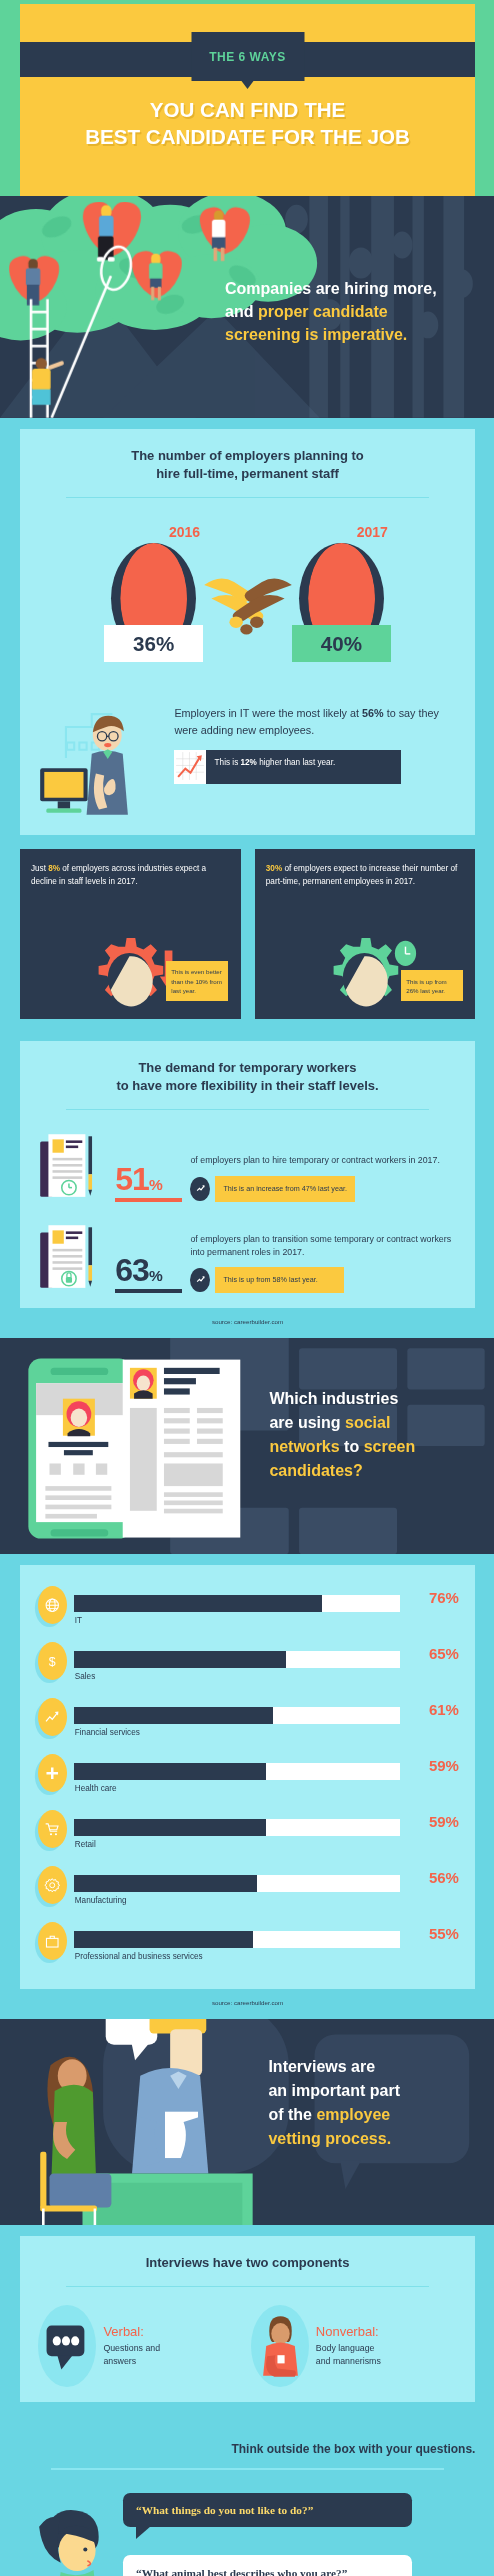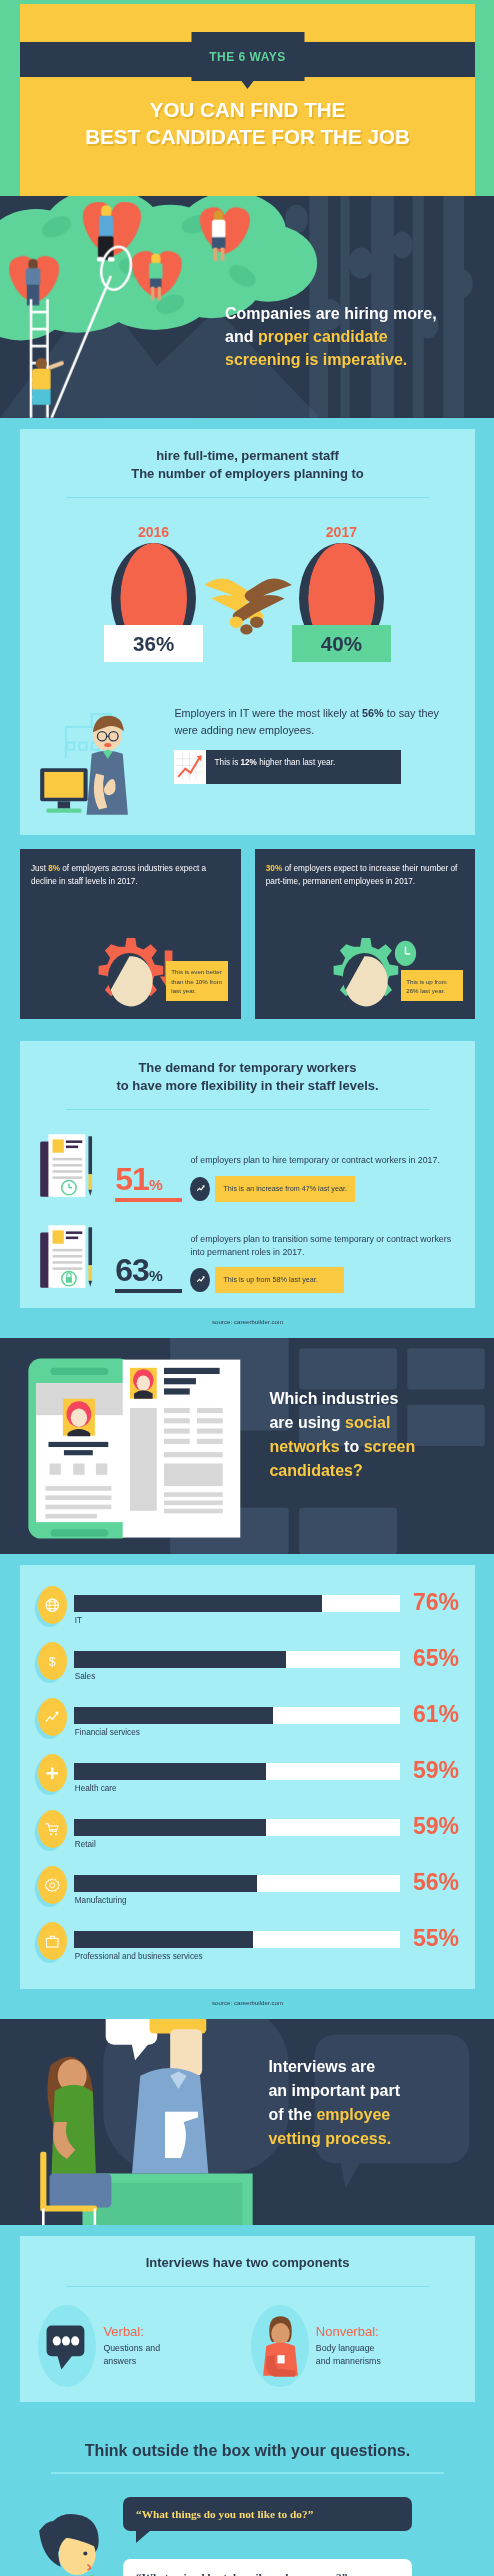--- a/index.html
+++ b/index.html
@@ -32,41 +32,41 @@
     text-shadow: 1.5px 1.5px 0 rgba(214,160,30,.55);
     padding:0 15.5px;
   }
 
   
   .sec-hiring {
     background:#2b3a4f; position:relative; height: 222px; overflow:hidden;
   }
   .tree-canvas{ position:absolute; inset:0; }
   .hiring-text{
-    position:absolute; right:23px; top:106px; width:247px;
+    position:absolute; right:23px; top:81px; width:247px;
     color:#fff; font-size:16px; font-weight:bold; line-height:1.45;
   }
   .hiring-text .hl{ color:#FBC93F; }
 
   
   .band { background:#69D6E3; padding:11.3px 0; }
   .panel { background:#A5EEF5; margin:0 19.6px; padding:17.5px 15.5px 15.5px; }
   .panel-title{
     text-align:center; font-size:13px; font-weight:bold; line-height:1.4;
     color:#2b3a4f;
   }
   .panel-title .b{ font-weight:bold; }
   .rule{ height:1.5px; background:#7FE0EA; margin:13.4px 31px 0; }
   .source{ text-align:center; font-size:6.2px; color:#2b3a4f; padding:9.3px 0 2.1px; }
 
   
   .hs-wrap{ position:relative; height:170px; margin-top:10.3px; }
   .hs-col{ position:absolute; top:15.5px; width:93px; text-align:center; }
   .hs-left{ left:72px; } .hs-right{ right:72px; }
-  .hs-year{ color:#F4644B; font-size:14px; font-weight:bold; margin-bottom:3.1px; }
+  .hs-year{ color:#F4644B; font-size:14px; font-weight:bold; margin-bottom:3.1px;text-align:right; }
   .hs-blob{
     position:relative; width:85px; height:111px; margin:0 auto;
     background:#2b3a4f; border-radius:50%;
   }
   .hs-blob .slice{
     position:absolute; left:9.3px; top:0; width:67px; height:111px;
     background:#F4644B; border-radius:50%/50%;
     clip-path: ellipse(50% 50% at 50% 50%);
   }
   .hs-pct{
@@ -142,21 +142,21 @@
     display:flex; align-items:center; justify-content:center;
     box-shadow: -3.1px 3.1px 0 rgba(105,214,227,.55);
   }
   .bar-track{
     position:absolute; left:49px; right:70px; top:10.8px; height:17.5px; background:#ffffff;
   }
   .bar-fill{ height:100%; background:#2b3a4f; }
   .bar-label{ position:absolute; left:50px; top:32px; font-size:8.2px; color:#2b3a4f; }
   .bar-val{
     position:absolute; right:11.3px; top:5.2px; width:54px; text-align:right;
-    color:#F4644B; font-size:23px; font-weight:bold;
+    color:#F4644B; font-size:15px; font-weight:bold;
   }
 
   
   .sec-interview{ background:#2b3a4f; position:relative; height:206px; overflow:hidden; }
   .iv-copy{
     position:absolute; right:20.6px; top:36px; width:206px;
     color:#fff; font-size:16px; font-weight:bold; line-height:1.5;
   }
   .iv-copy .hl{ color:#FBC93F; }
 
@@ -165,21 +165,21 @@
   .comp{ flex:1; display:flex; align-items:center; gap:7.2px; padding:0 3.1px; }
   .comp-ic{
     width:58px; height:82px; flex:0 0 58px; background:#8BE6F0; border-radius:50%;
     display:flex; align-items:center; justify-content:center; position:relative;
   }
   .comp-txt h4{ color:#F4644B; font-size:13px; font-weight:normal; margin-bottom:3.1px; }
   .comp-txt p{ font-size:8.8px; line-height:1.45; color:#2b3a4f; }
 
   
   .q-wrap{ position:relative; padding:17.5px 0 5.2px; margin:0 19.6px; }
-  .q-title{ text-align:center; font-size:16px; font-weight:bold; color:#2b3a4f; }
+  .q-title{ text-align:right; font-size:12px; font-weight:bold; color:#2b3a4f; }
   .q-rule{ height:1.5px; background:#8BE6F0; margin:12.4px 31px 0; }
   .q-stage{ position:relative; height:134px; margin-top:13.4px; }
   .q-person{ position:absolute; left:14.4px; bottom:0; width:77px; height:111px; }
   .bubble{
     position:absolute; left:103px; padding:11.3px 13.4px; border-radius:7.2px;
     font-size:11.3px; font-weight:bold; width:289px;font-family:Liberation Serif, serif;
   }
   .bubble.dark{ background:#2b3a4f; color:#FBD96B; top:9.3px; }
   .bubble.light{ background:#ffffff; color:#2b3a4f; top:72px; }
   .bubble:after{
@@ -301,22 +301,22 @@
     <div class="hiring-text">
       <span>Companies are hiring more,</span><br>
       <span>and </span><span class="hl">proper candidate</span><br>
       <span class="hl">screening is imperative.</span>
     </div>
   </section>
 
   <section class="band">
     <div class="panel">
       <div class="panel-title">
+        <div>The number of employers planning to</div>
         <div>hire full-time, permanent staff</div>
-        <div>The number of employers planning to</div>
       </div>
       <div class="rule"></div>
 
       <div class="hs-wrap">
         <div class="hs-col hs-left">
           <div class="hs-year">2016</div>
           <div class="hs-blob">
             <div class="slice"></div>
             <div class="hs-pct white">36%</div>
           </div>

